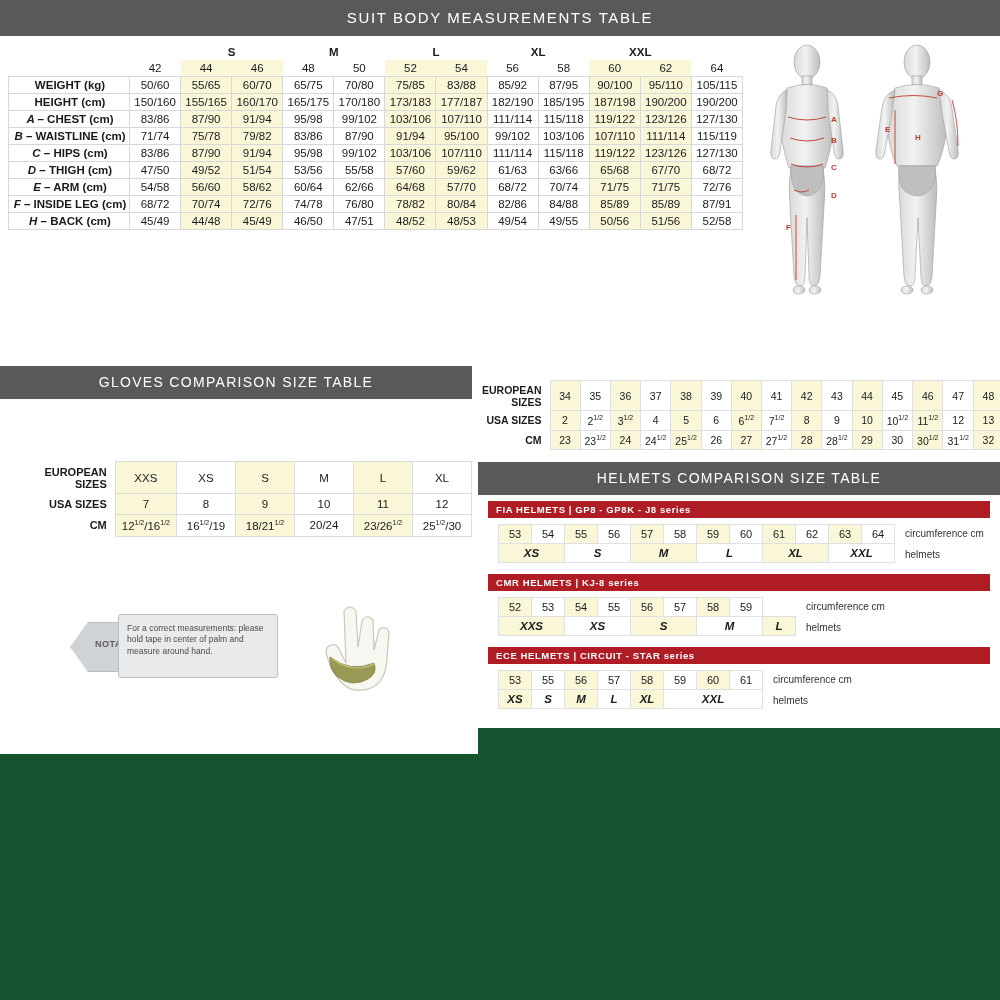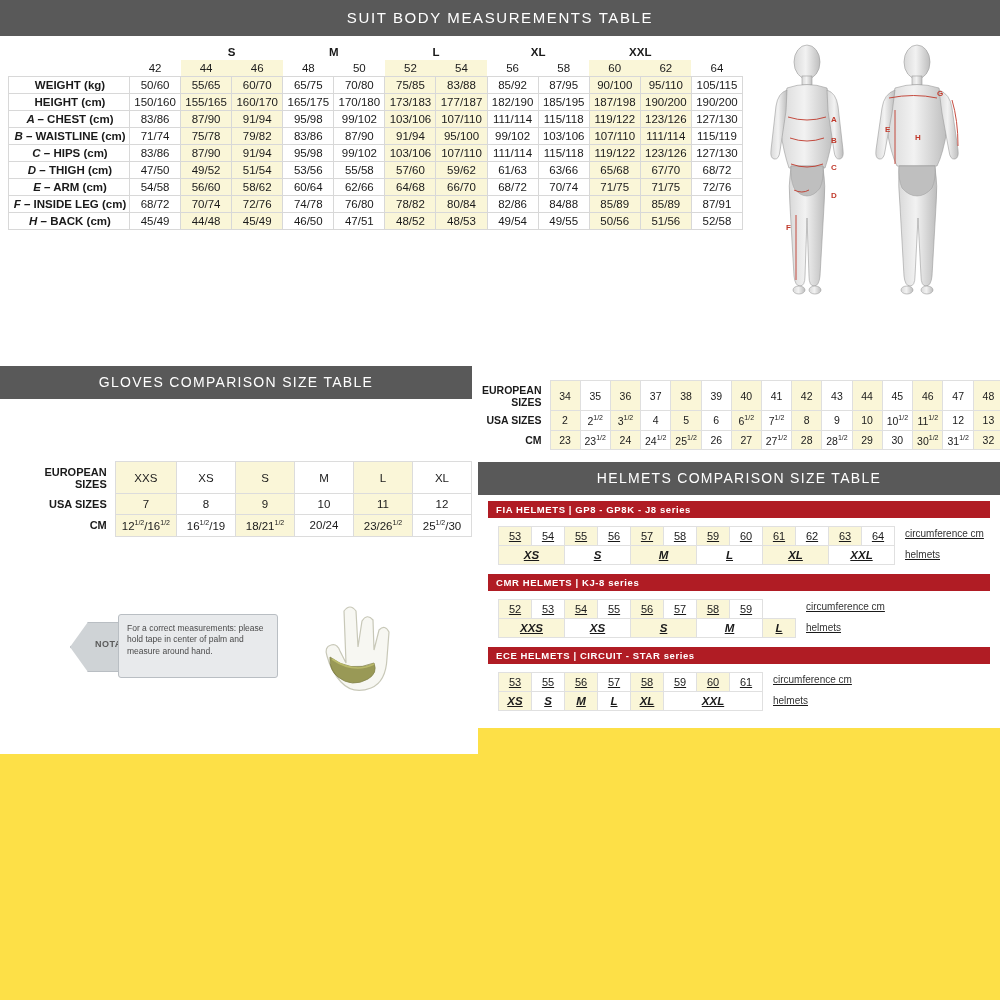--- a/index.html
+++ b/index.html
@@ -3,21 +3,21 @@
 <meta charset="utf-8">
 <style>
   html,body{margin:0;padding:0;}
   body{
     width:1000px;height:1000px;
     background:#ffffff;
     font-family:"Liberation Sans", sans-serif;
     color:#1a1a1a;
     overflow:hidden;
   }
-  .page{position:relative;width:1000px;height:1000px;background:#fde047;}
+  .page{position:relative;width:1000px;height:1000px;background:#14532d;}
 
   
   .band{
     background:#595959;
     color:#fff;
     text-align:center;
     font-size:15px;
     letter-spacing:1.6px;
     font-weight:400;
     padding:9px 0 10px;
@@ -95,21 +95,21 @@
   }
   .stab td.lbl{font-weight:bold;border:none;text-align:right;padding-right:8px;font-size:10.5px;}
 
   
   .helm-body{background:#fff;padding:6px 0 8px;}
   .helm-group{margin:0 10px 6px 10px;}
   .helm-head{
     background:#b01c24;color:#fff;font-size:9.5px;font-weight:bold;
     letter-spacing:.6px;padding:3px 8px;
   }
-  .helm-rows{display:flex;align-items:center;padding:6px 0 2px 0;text-decoration:underline;}
+  .helm-rows{display:flex;align-items:flex-start;padding:6px 0 2px 0;}
   .htab{border-collapse:collapse;margin-left:10px;}
   .htab td{
     font-size:11px;text-align:center;padding:3px 5px;border:1px solid #e0e0e0;min-width:22px;
   }
   .htab tr.sizes td{font-weight:bold;font-style:italic;font-size:11.5px;}
   .hnote{font-size:10px;color:#333;margin-left:10px;line-height:1.9;}
   .hnote div{height:21px;}
 
   sup{font-size:7px;}
 </style>
@@ -240,21 +240,21 @@
               <td class="">68/72</td>
             </tr>
             <tr>
               <td class="rowlabel"><span class="ital">E –</span> ARM (cm)</td>
               <td class="">54/58</td>
               <td class="hl">56/60</td>
               <td class="hl">58/62</td>
               <td class="">60/64</td>
               <td class="">62/66</td>
               <td class="hl">64/68</td>
-              <td class="hl">66/70</td>
+              <td class="hl">57/70</td>
               <td class="">68/72</td>
               <td class="">70/74</td>
               <td class="hl">71/75</td>
               <td class="hl">71/75</td>
               <td class="">72/76</td>
             </tr>
             <tr>
               <td class="rowlabel"><span class="ital">F –</span> INSIDE LEG (cm)</td>
               <td class="">68/72</td>
               <td class="hl">70/74</td>

